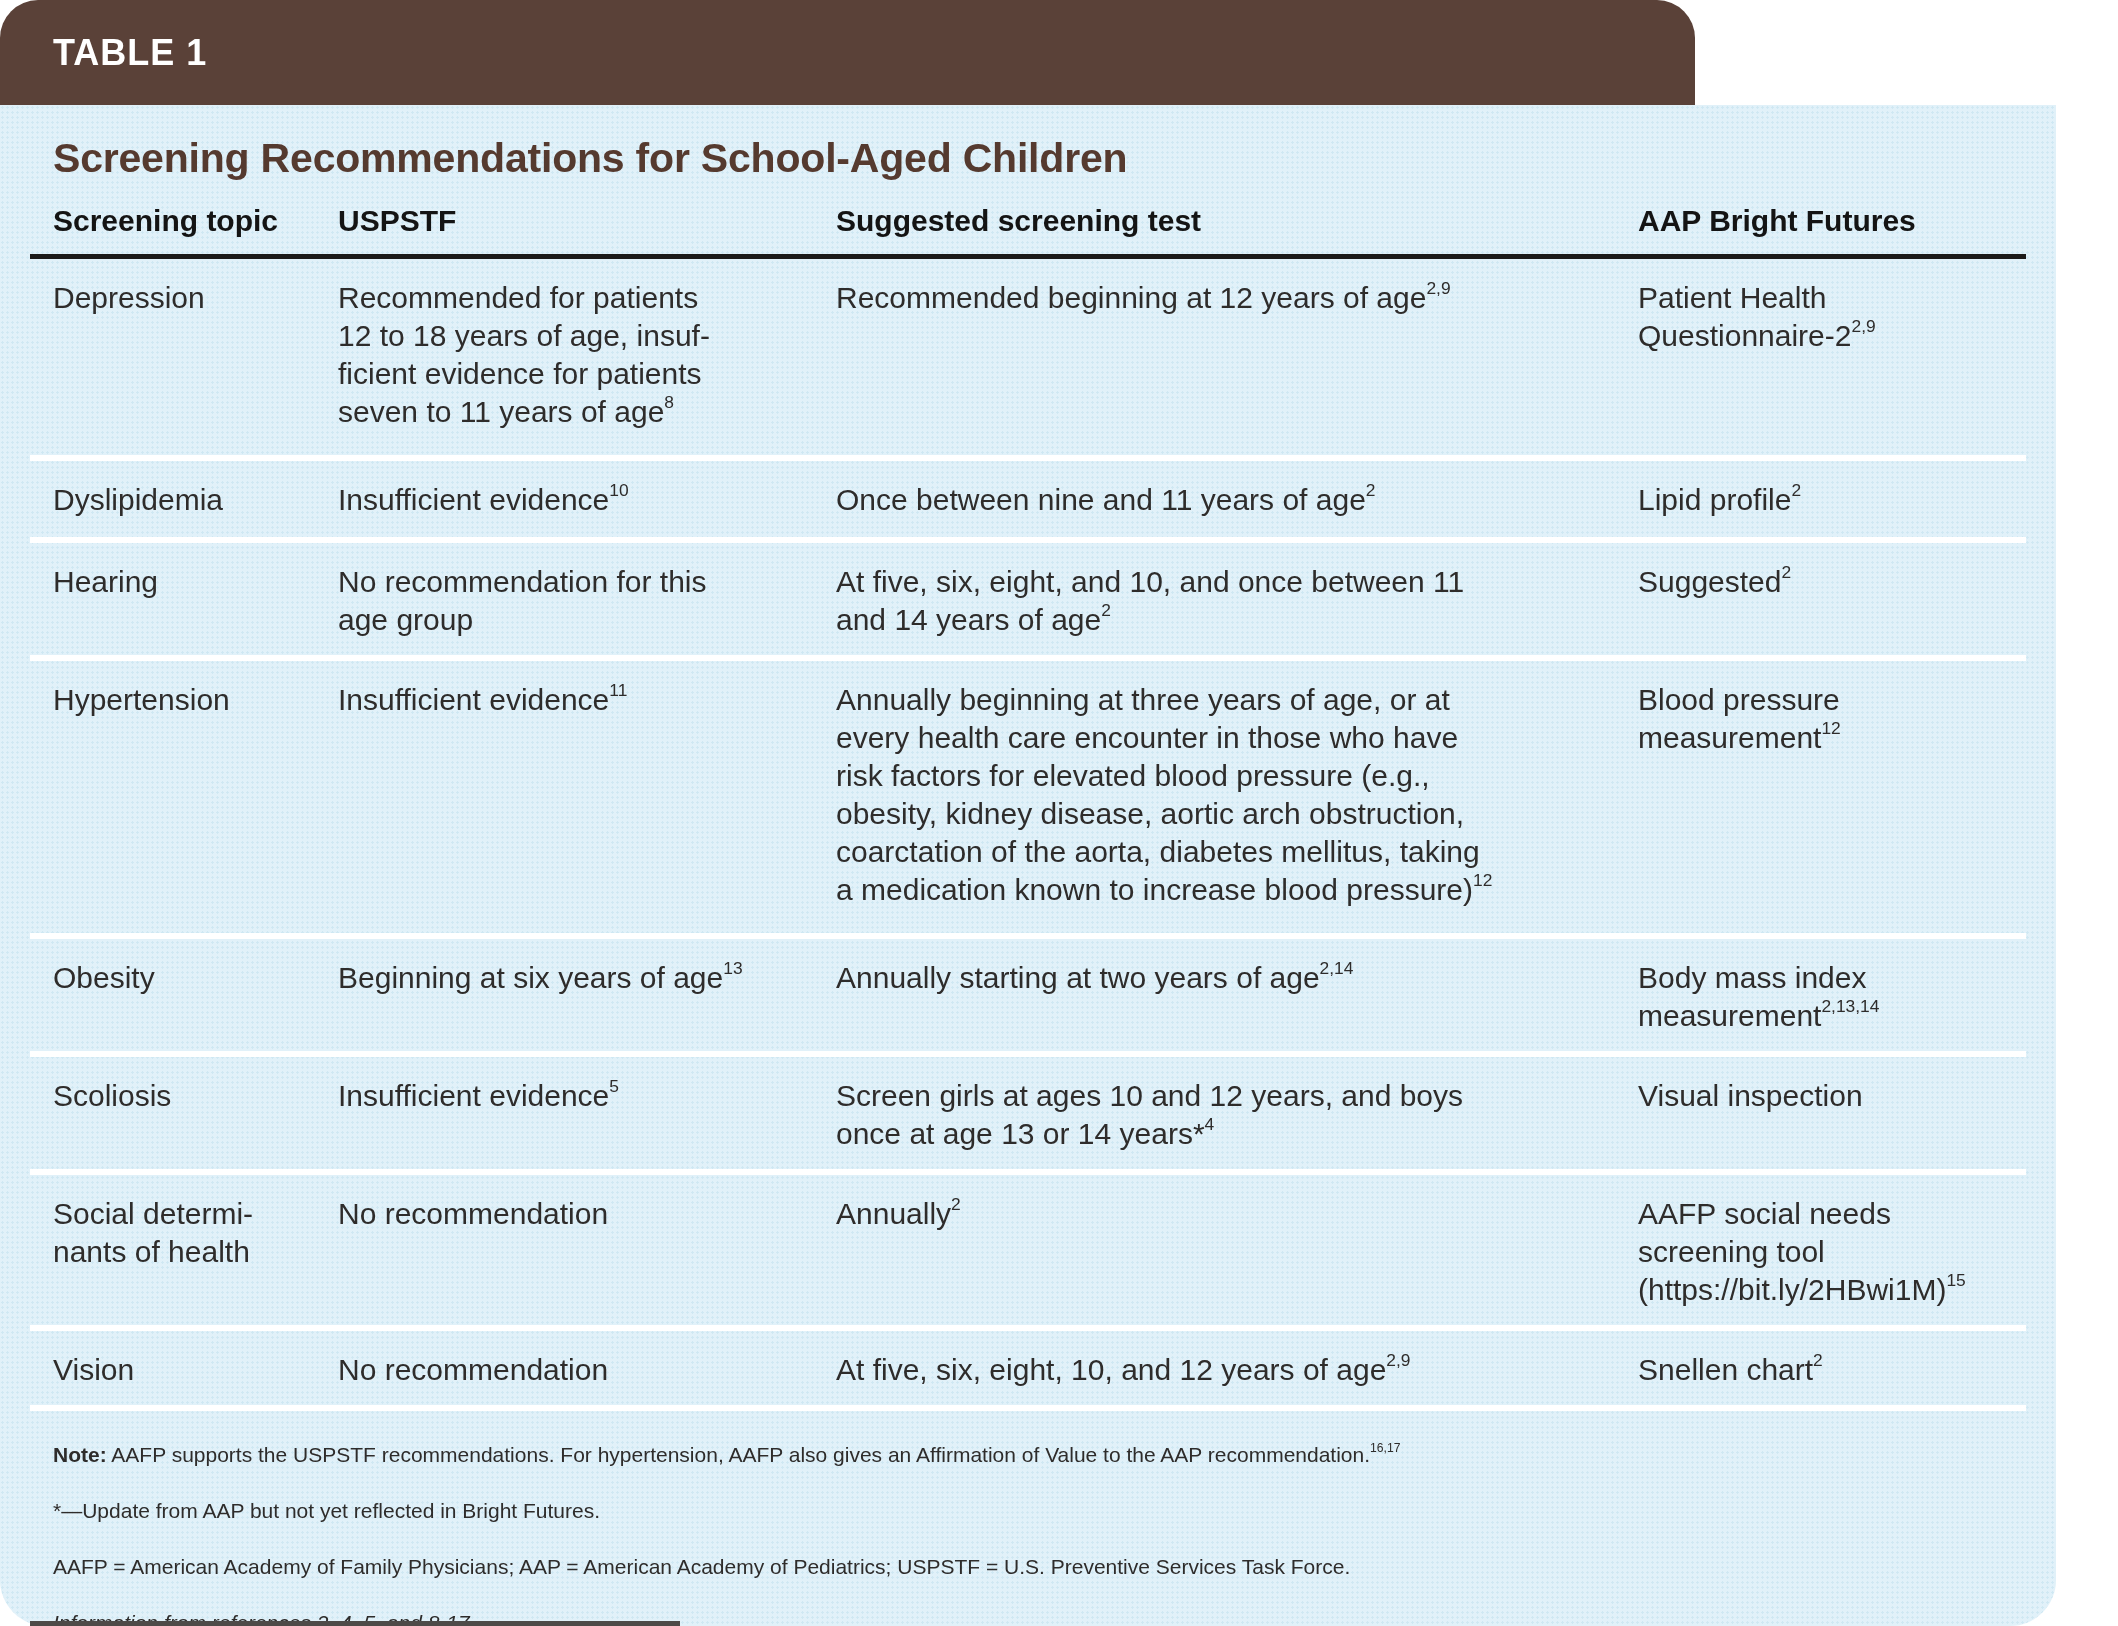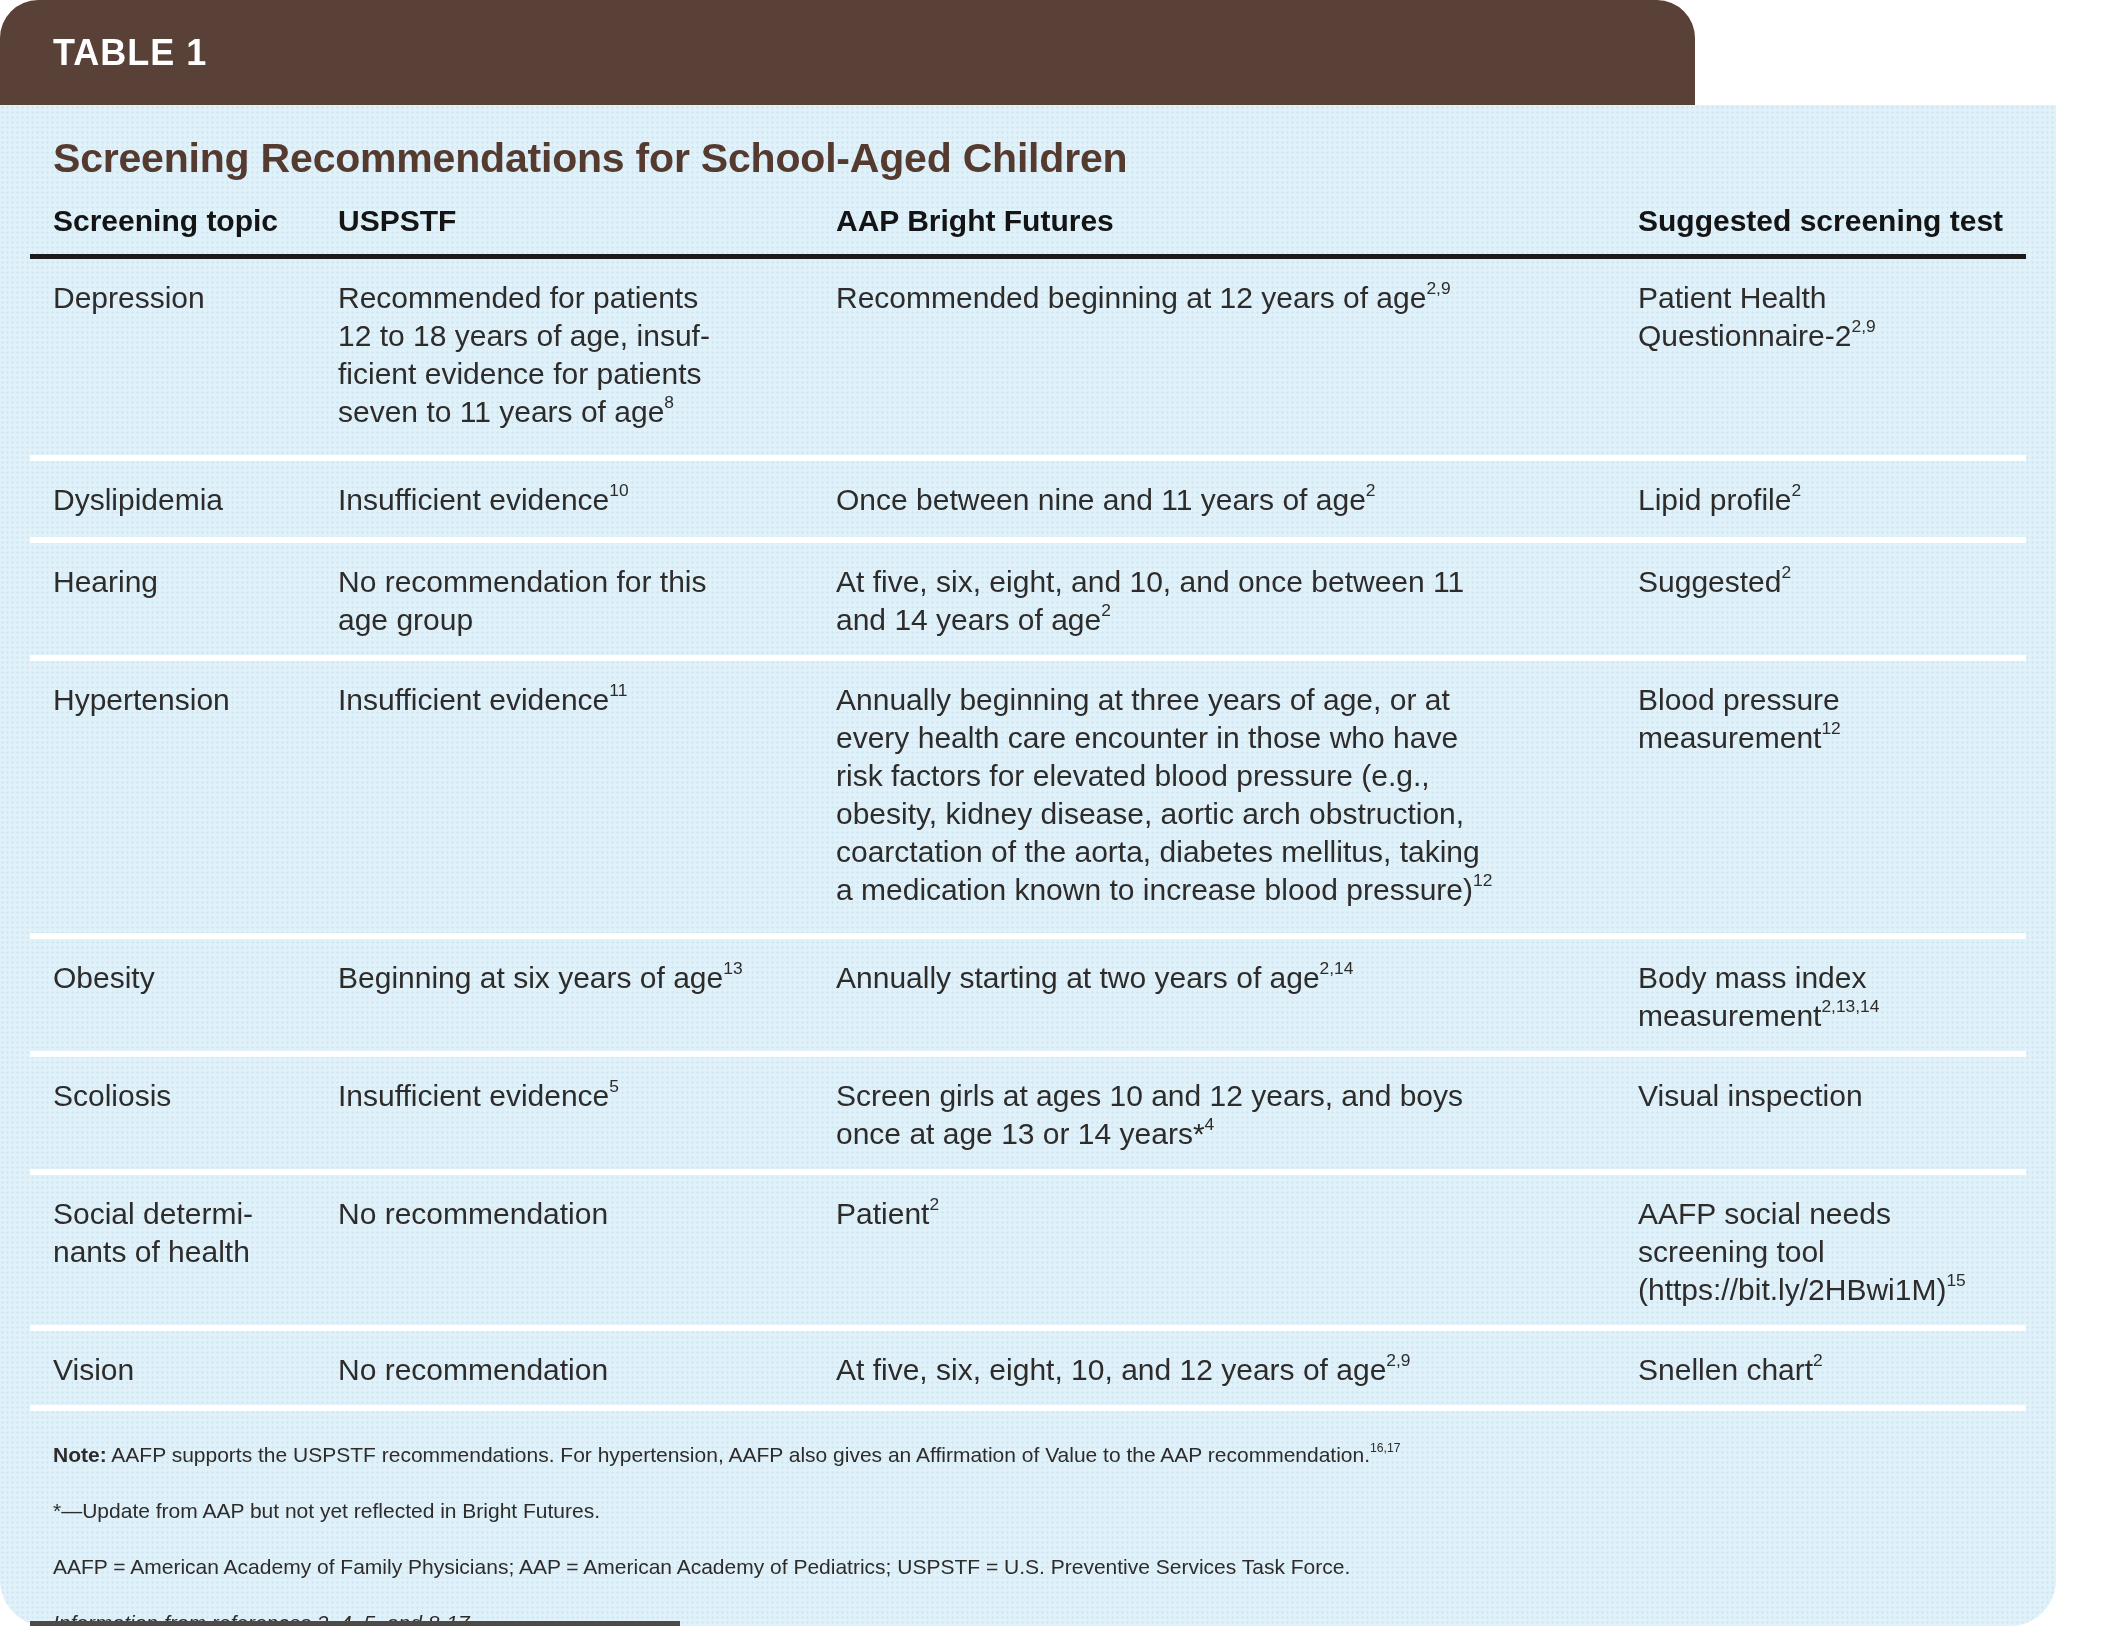--- a/index.html
+++ b/index.html
@@ -94,22 +94,22 @@
     <span class="table-label">TABLE 1</span>
   </div>
 
   <div class="body">
 
     <div class="title">Screening Recommendations for School-Aged Children</div>
 
     <div class="thead grid">
       <div class="th">Screening topic</div>
       <div class="th">USPSTF</div>
+      <div class="th">Suggested screening test</div>
       <div class="th">AAP Bright Futures</div>
-      <div class="th">Suggested screening test</div>
     </div>
 
     <div class="rule"></div>
 
     <div class="rows">
 
       <div class="row grid rh1">
         <div class="cell c1">
             <div class="tw">Depression</div>
           </div>
@@ -206,21 +206,21 @@
       <div class="sep"></div>
 
       <div class="row grid rh7">
         <div class="cell c1">
             <div class="tw">Social determi­nants of health</div>
           </div>
         <div class="cell c2">
             <div class="tw"><span>No recommendation</span><sup></sup></div>
           </div>
         <div class="cell c3">
-            <div class="tw"><span>Patient</span><sup>2</sup></div>
+            <div class="tw"><span>Annually</span><sup>2</sup></div>
           </div>
         <div class="cell c4">
             <div class="tw"><span>AAFP social needs screening tool (https://bit.ly/2HBwi1M)</span><sup>15</sup></div>
           </div>
       </div>
       <div class="sep"></div>
 
       <div class="row grid rh8">
         <div class="cell c1">
             <div class="tw">Vision</div>

